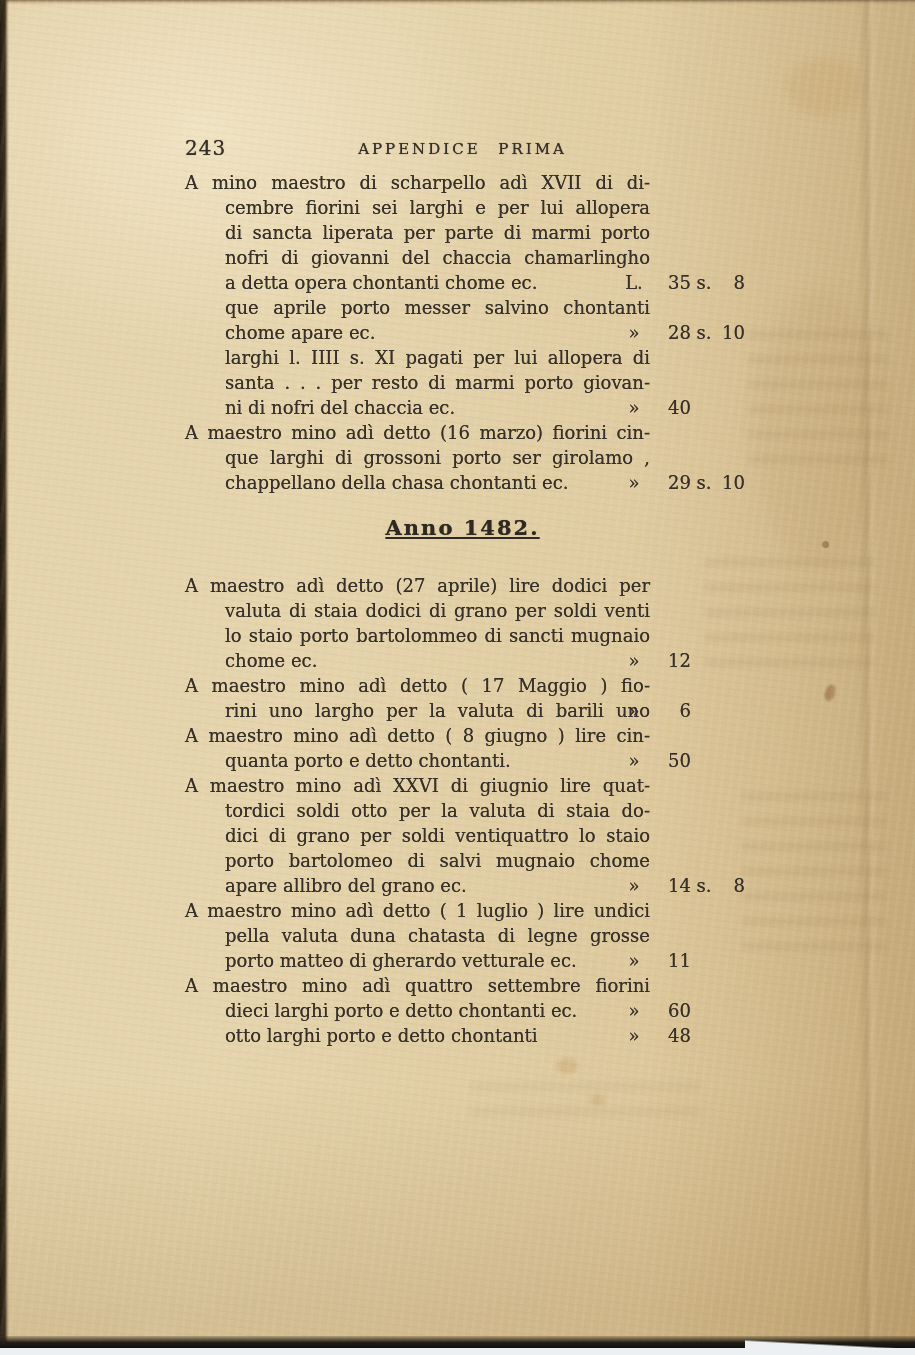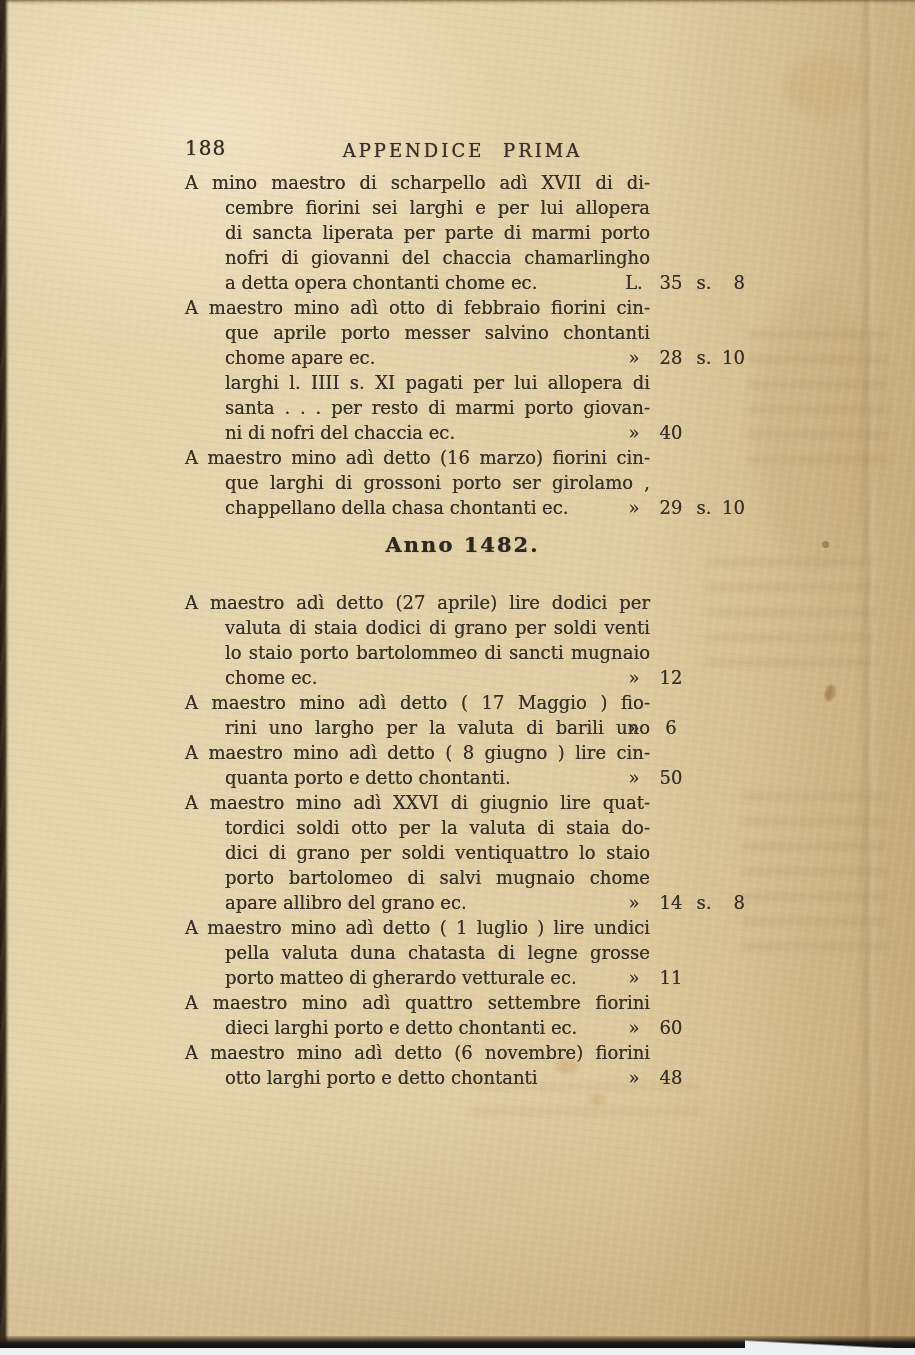--- a/index.html
+++ b/index.html
@@ -40,39 +40,39 @@
     background:repeating-linear-gradient(to bottom, rgba(150,120,80,.11) 0 9px, transparent 9px 25px);}
   .ghost.g1{left:748px;top:330px;width:140px;height:140px;}
   .ghost.g2{left:705px;top:558px;width:170px;height:110px;}
   .ghost.g3{left:742px;top:792px;width:145px;height:175px;}
   .ghost.g4{left:470px;top:1082px;width:230px;height:50px;background:
     repeating-linear-gradient(to bottom, rgba(150,120,80,.08) 0 9px, transparent 9px 25px);}
 
   .header-row{position:absolute;top:136px;left:185px;width:555px;height:26px;}
   .pagenum{position:absolute;left:0;top:0;font-size:20px;letter-spacing:1px;
     text-shadow:0 0 .7px rgba(60,45,30,.85);}
-  .running{position:absolute;left:0;right:0;top:4px;text-align:center;font-size:18px;
+  .running{position:absolute;left:0;right:0;top:4px;text-align:center;font-size:15px;
     letter-spacing:3px;word-spacing:10px;text-shadow:0 0 .8px rgba(60,45,30,.9);}
 
   main{position:absolute;top:170px;left:185px;width:555px;}
   .entry{position:relative;}
   .line{height:25px;line-height:25px;font-size:18px;white-space:nowrap;width:465px;
     text-shadow:0 0 .6px rgba(60,45,30,.8);}
   .line.cont{padding-left:40px;width:425px;}
   .line.just{text-align:justify;text-align-last:justify;}
   .line.ragged{text-align:left;}
   .amount{position:absolute;bottom:0;left:432px;height:25px;line-height:25px;display:flex;
     font-size:18px;text-shadow:0 0 .6px rgba(60,45,30,.8);}
   .amt-cur{width:34px;text-align:center;}
-  .amt-lire{width:40px;text-align:center;}
+  .amt-lire{width:40px;text-align:right;}
   .amt-s{width:26px;text-align:center;}
   .amt-soldi{width:28px;text-align:right;}
-  h2.anno{margin:12px 0 33px 0;height:25px;line-height:25px;text-align:center;
+  h2.anno{margin:20px 0 33px 0;height:25px;line-height:25px;text-align:center;
     font-size:21px;font-weight:bold;letter-spacing:2px;color:#2e2a23;
-    text-shadow:0 0 .7px rgba(50,40,28,.9);}
+    text-shadow:0 0 .7px rgba(50,40,28,.9);text-decoration:underline;}
 </style>
 </head>
 <body>
 
 <div class="page">
   <div class="edge-top"></div>
   <div class="edge-left"></div>
   <div class="crease"></div>
   <div class="ghost g1"></div>
   <div class="ghost g2"></div>
@@ -80,41 +80,40 @@
   <div class="ghost g4"></div>
   <div class="stain s1"></div>
   <div class="stain s2"></div>
   <div class="stain s3"></div>
   <div class="stain s4"></div>
   <div class="stain s5"></div>
   <div class="stain s6"></div>
   <div class="grain"></div>
 
   <div class="header-row">
-    <span class="pagenum">188</span>
+    <span class="pagenum">243</span>
     <span class="running">APPENDICE PRIMA</span>
   </div>
 
   <main>
     <div id="sec0" class="entries">
         <div class="entry">
           <div class="line first just">A mino maestro di scharpello adì XVII di di-</div>
           <div class="line cont just">cembre fiorini sei larghi e per lui allopera</div>
           <div class="line cont just">di sancta liperata per parte di marmi porto</div>
           <div class="line cont just">nofri di giovanni del chaccia chamarlingho</div>
           <div class="line cont ragged">a detta opera chontanti chome ec.</div>
           <div class="amount">
             <span class="amt-cur">L.</span>
             <span class="amt-lire">35</span>
             <span class="amt-s">s.</span>
             <span class="amt-soldi">8</span>
           </div>
         </div>
         <div class="entry">
-          <div class="line first just">A maestro mino adì otto di febbraio fiorini cin-</div>
           <div class="line cont just">que aprile porto messer salvino chontanti</div>
           <div class="line cont ragged">chome apare ec.</div>
           <div class="amount">
             <span class="amt-cur">»</span>
             <span class="amt-lire">28</span>
             <span class="amt-s">s.</span>
             <span class="amt-soldi">10</span>
           </div>
         </div>
         <div class="entry">
@@ -190,21 +189,20 @@
         </div>
         <div class="entry">
           <div class="line first just">A maestro mino adì quattro settembre fiorini</div>
           <div class="line cont ragged">dieci larghi porto e detto chontanti ec.</div>
           <div class="amount">
             <span class="amt-cur">»</span>
             <span class="amt-lire">60</span>
           </div>
         </div>
         <div class="entry">
-          <div class="line first just">A maestro mino adì detto (6 novembre) fiorini</div>
           <div class="line cont ragged">otto larghi porto e detto chontanti</div>
           <div class="amount">
             <span class="amt-cur">»</span>
             <span class="amt-lire">48</span>
           </div>
         </div>
       </div>
   </main>
 
   <div class="band-bottom"></div>

